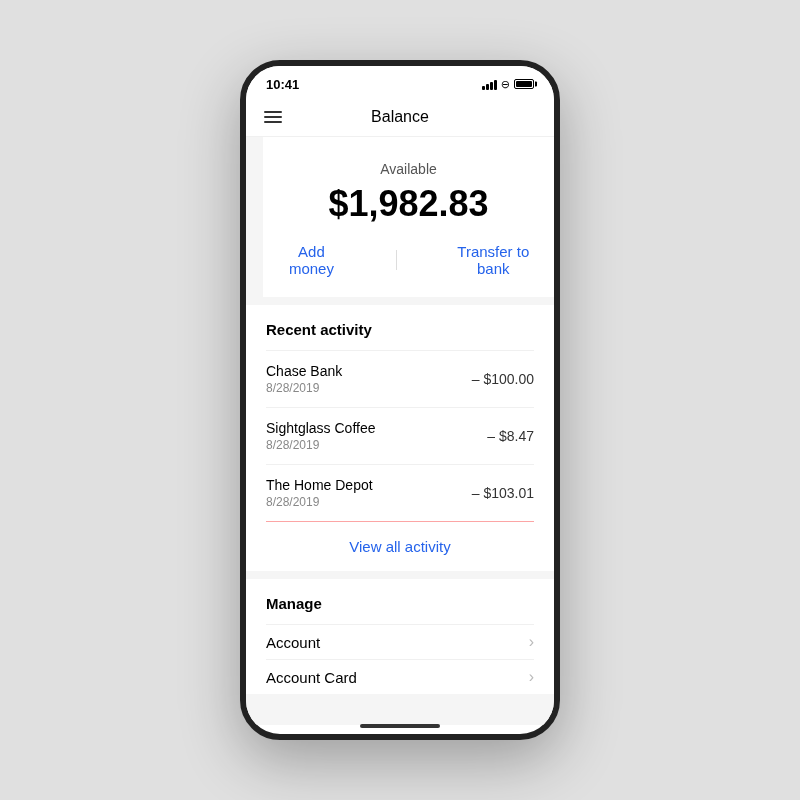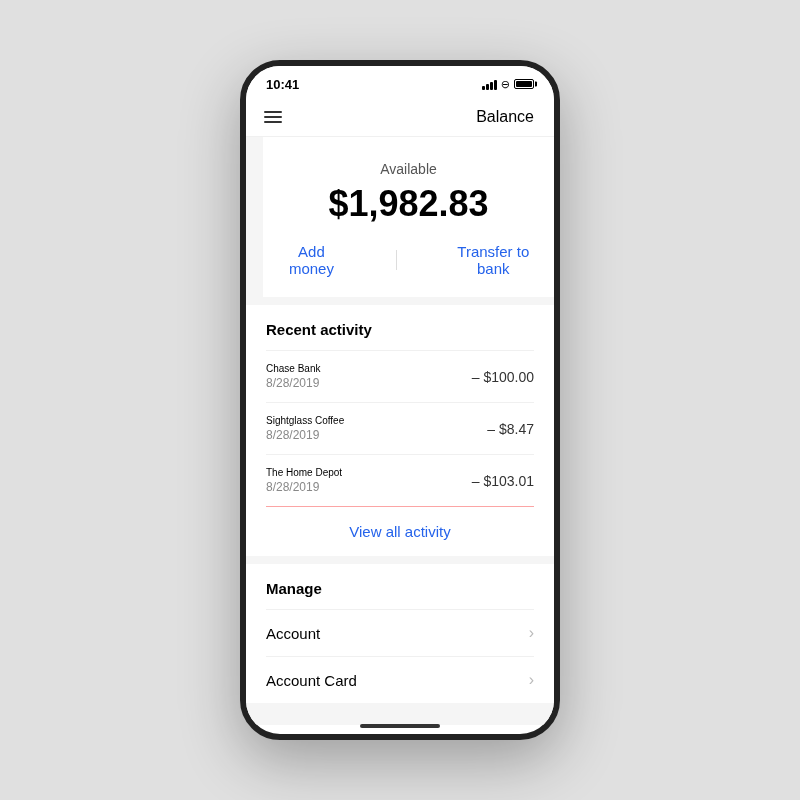--- a/index.html
+++ b/index.html
@@ -95,21 +95,21 @@
       bottom: 1px;
       right: 1px;
       background: #000;
       border-radius: 1px;
     }
 
     .header {
       background: #fff;
       display: flex;
       align-items: center;
-      justify-content: flex-end;
+      justify-content: center;
       padding: 10px 20px;
       position: relative;
       border-bottom: 1px solid #f0f0f0;
     }
 
     .menu-icon {
       position: absolute;
       left: 18px;
       display: flex;
       flex-direction: column;
@@ -200,21 +200,21 @@
       padding: 12px 0;
       border-top: 1px solid #f0f0f0;
     }
 
     .activity-info {
       display: flex;
       flex-direction: column;
     }
 
     .activity-name {
-      font-size: 10px;
+      font-size: 14px;
       font-weight: 500;
       color: #000;
     }
 
     .activity-date {
       font-size: 12px;
       color: #888;
       margin-top: 2px;
     }
 
@@ -239,21 +239,21 @@
 
     .manage-section {
       background: #fff;
       padding: 16px 20px 0;
     }
 
     .manage-item {
       display: flex;
       justify-content: space-between;
       align-items: center;
-      padding: 14px 0;
+      padding: 8px 0;
       border-top: 1px solid #f0f0f0;
       cursor: pointer;
     }
 
     .manage-item-label {
       font-size: 15px;
       color: #000;
     }
 
     .chevron {

